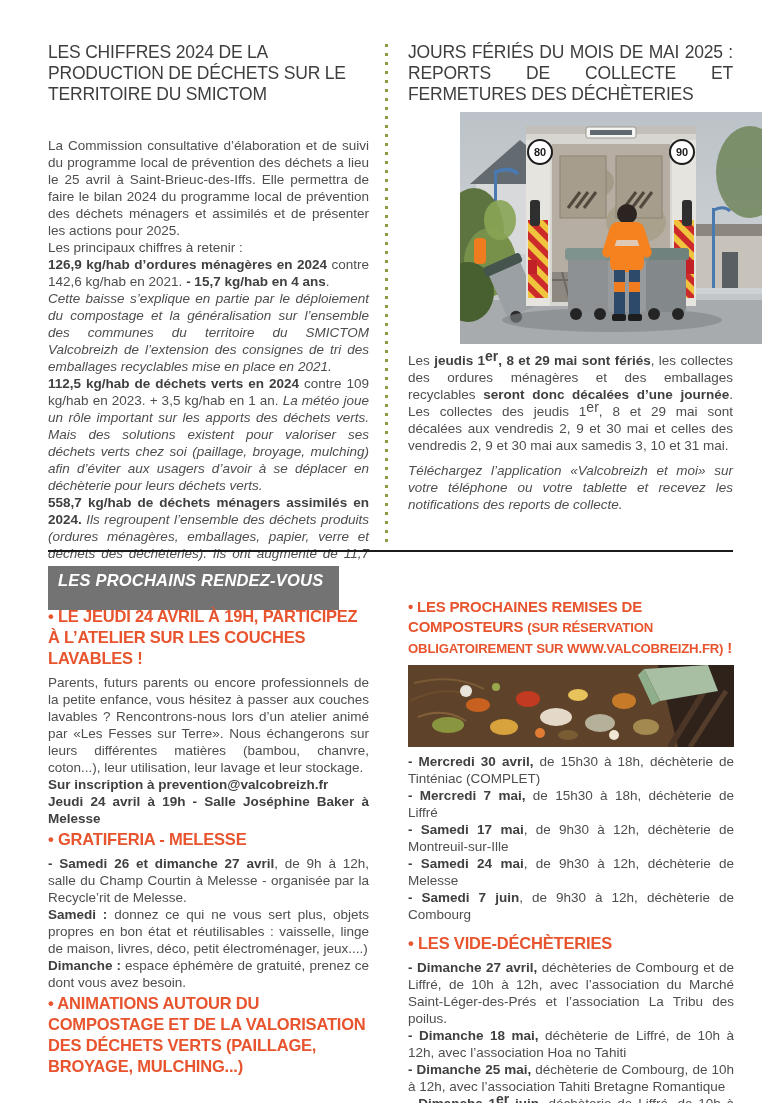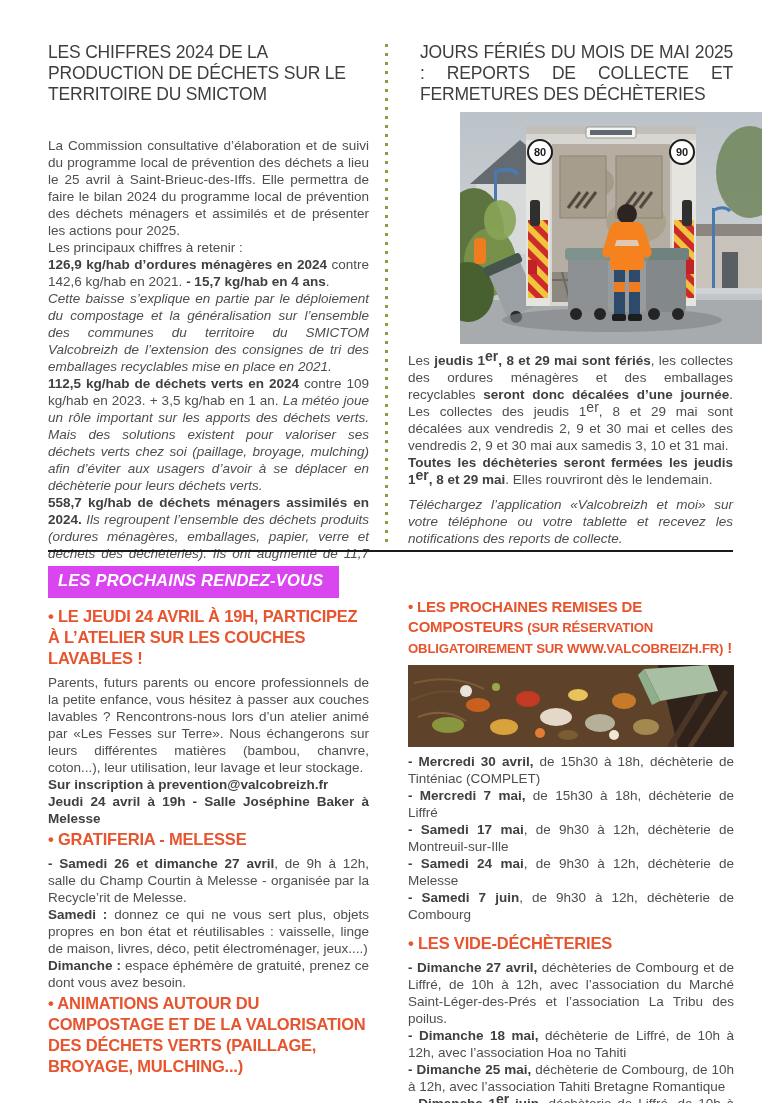--- a/index.html
+++ b/index.html
@@ -18,40 +18,40 @@
   .v-divider{
     position:absolute;left:385px;top:44px;width:3px;height:501px;
     background-image:repeating-linear-gradient(to bottom,#8d9c43 0 3px,transparent 3px 9px);
   }
   .h-rule{position:absolute;left:48px;top:550px;width:685px;height:2px;background:#1b1b1b;}
 
   h1{
     font-size:17.5px;line-height:21px;font-weight:400;color:#3e3e3e;
     margin:0;letter-spacing:-0.2px;
   }
-  #top-right h1{text-align:justify;margin-left:12px;}
+  #top-right h1{text-align:justify;}
 
   .body{font-size:13.5px;line-height:17px;color:#4e4e4e;text-align:justify;margin:0;}
   .intro{margin-top:32px;}
   .lead{}
   .b{font-weight:700;color:#404040;}
   .i{font-style:italic;}
   .small{font-size:13.2px;}
   sup{font-size:14px;line-height:0;position:relative;top:-4px;vertical-align:baseline;}
 
   figure{margin:0;padding:0;}
   .truck-fig{margin:7px 0 8px 20px;width:302px;height:232px;padding-left:32px;}
   .compost-fig{margin:6px 0 6px 0;width:326px;height:82px;}
   .app-note{margin-top:8px;}
 
   .banner{
     position:absolute;left:48px;top:566px;
-    background:#d946ef;color:#ffffff;
+    background:#737373;color:#ffffff;
     font-weight:700;font-style:italic;font-size:16.5px;
-    padding:5px 16px 8px 10px;letter-spacing:0.2px;
+    padding:5px 16px 20px 10px;letter-spacing:0.2px;
   }
 
   .sec-h{color:#e7542e;font-weight:700;font-size:16.5px;line-height:21px;margin:0;letter-spacing:-0.2px;}
   .sec-h-sub{font-size:15px;line-height:20px;}
   .mt{margin-top:2px;}
   .mt-s{margin-top:10px;}
   .gap-top{margin-top:5px;}
 </style>
 </head>
 <body>
@@ -179,21 +179,20 @@
         <rect x="154" y="158" width="11" height="44" fill="#2d4a6b"></rect>
         <rect x="169" y="158" width="11" height="44" fill="#2d4a6b"></rect>
         <rect x="154" y="170" width="11" height="10" fill="#ef7c1e"></rect>
         <rect x="169" y="170" width="11" height="10" fill="#ef7c1e"></rect>
         <rect x="152" y="202" width="14" height="7" rx="2" fill="#1d1d1d"></rect>
         <rect x="168" y="202" width="14" height="7" rx="2" fill="#1d1d1d"></rect>
       </svg>
     </figure>
 
     <p class="body"><span>Les </span><span class="b">jeudis 1</span><sup class="b">er</sup><span class="b">, 8 et 29 mai sont fériés</span><span>, les collectes des ordures ménagères et des emballages recyclables </span><span class="b">seront donc décalées d’une journée</span><span>. Les collectes des jeudis 1</span><sup>er</sup><span>, 8 et 29 mai sont décalées aux vendredis 2, 9 et 30 mai et celles des vendredis 2, 9 et 30 mai aux samedis 3, 10 et 31 mai.</span></p>
-    <p class="body"><span class="b">Toutes les déchèteries seront fermées les jeudis 1</span><sup class="b">er</sup><span class="b">, 8 et 29 mai</span><span>. Elles rouvriront dès le lendemain.</span></p>
     <p class="body app-note"><span class="i">Téléchargez l’application «Valcobreizh et moi» sur votre téléphone ou votre tablette et recevez les notifications des reports de collecte.</span></p>
   </section>
 
   <div class="h-rule"></div>
 
   <div class="banner">
     <span>LES PROCHAINS RENDEZ-VOUS</span>
   </div>
 
   <section id="bottom-left">

